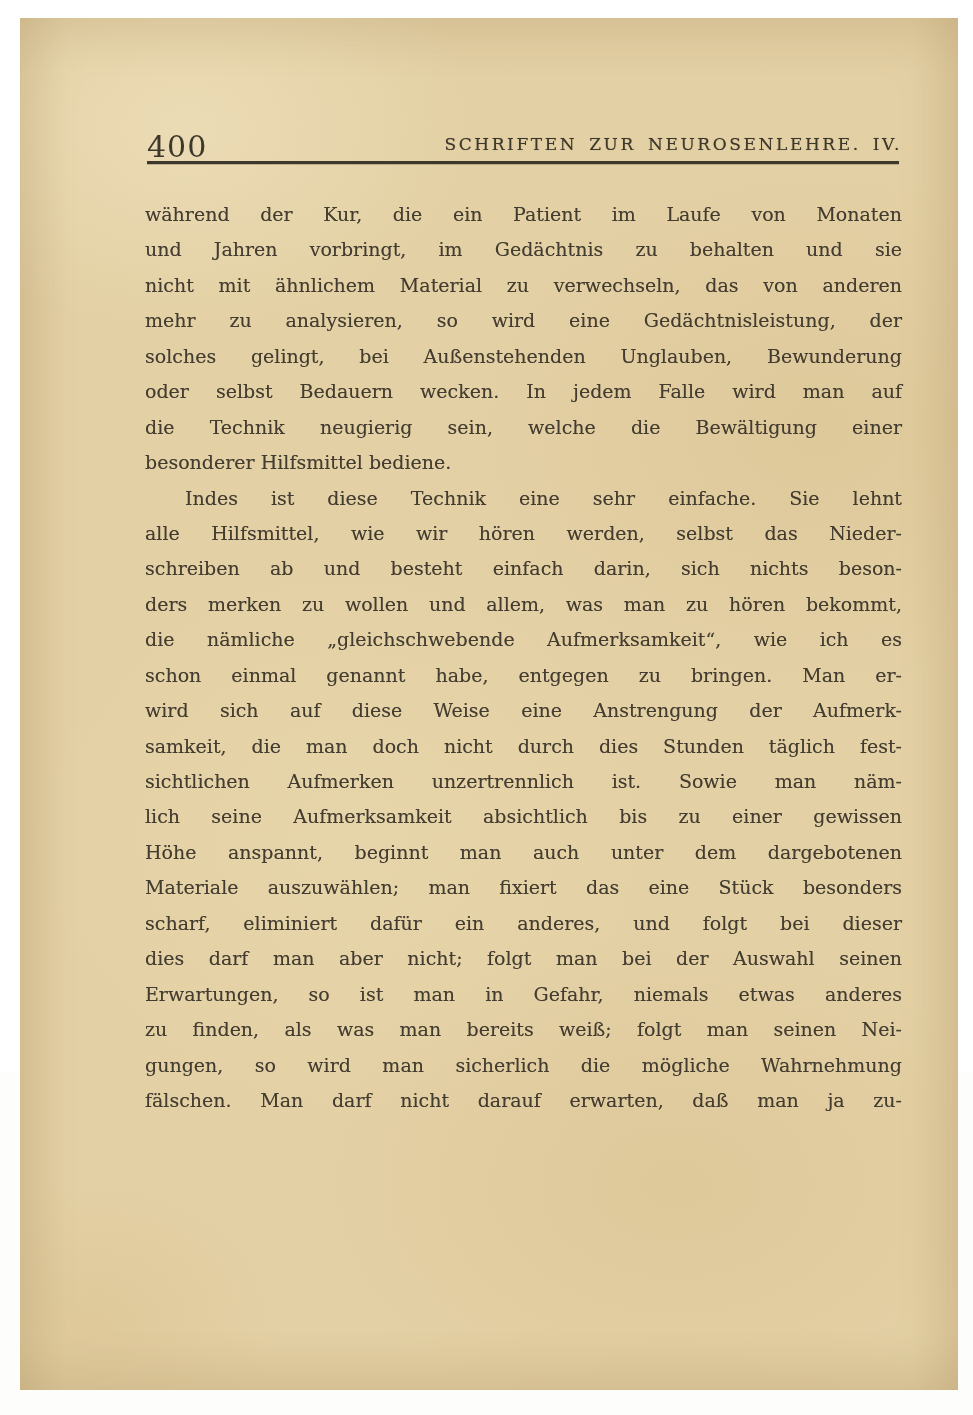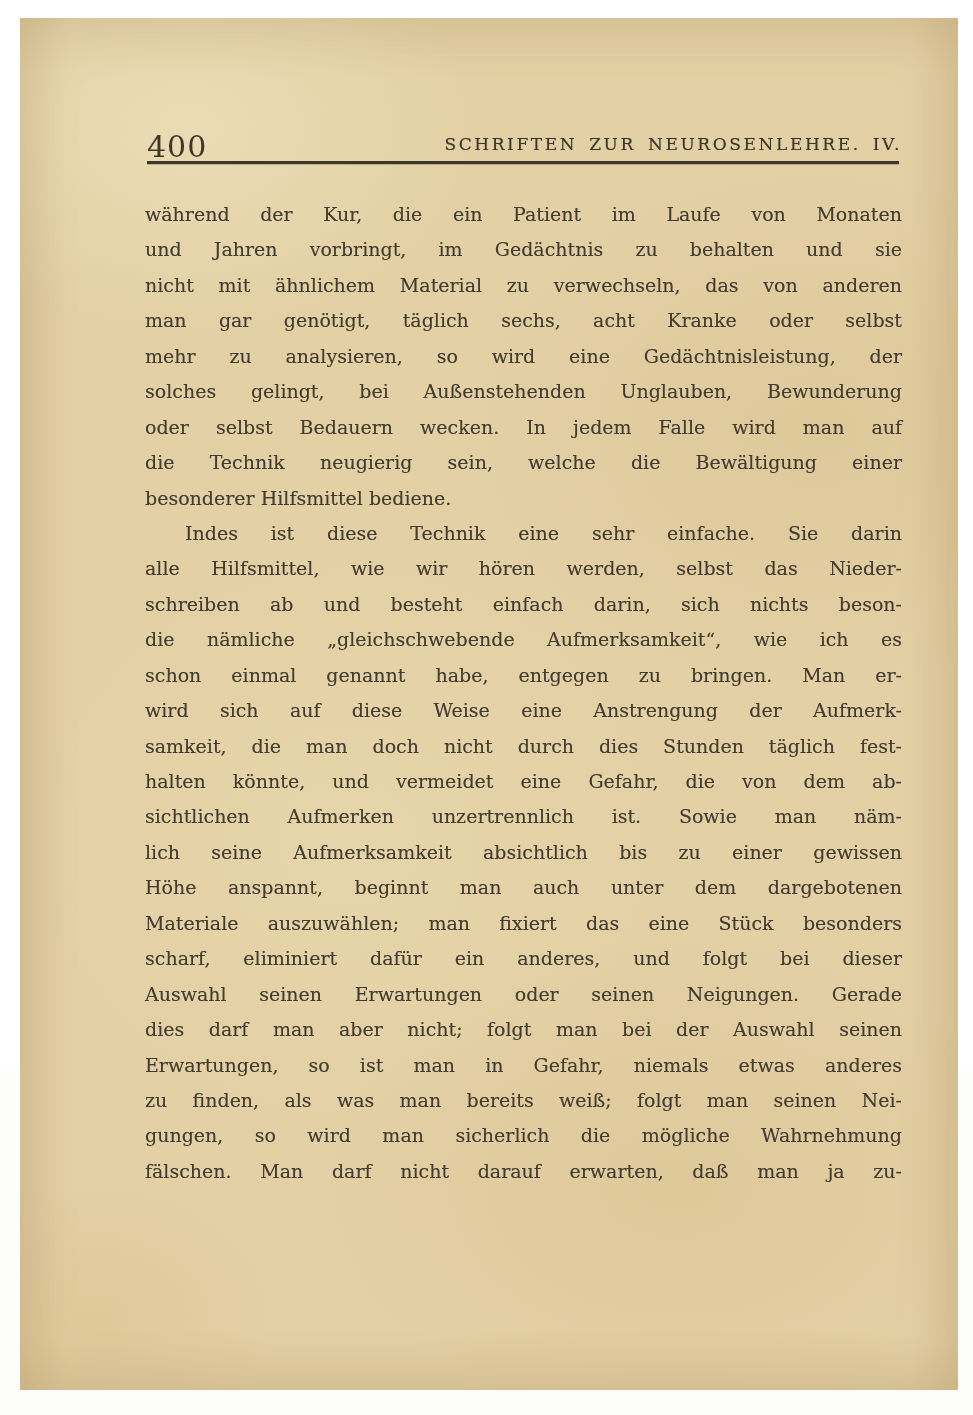--- a/index.html
+++ b/index.html
@@ -104,40 +104,38 @@
   <div class="paper">
     <div class="header-row">
       <span class="pagenum">400</span>
       <span class="running-title">SCHRIFTEN ZUR NEUROSENLEHRE. IV.</span>
     </div>
     <div class="rule"></div>
     <div class="text-block">
         <div class="line">während der Kur, die ein Patient im Laufe von Monaten</div>
         <div class="line">und Jahren vorbringt, im Gedächtnis zu behalten und sie</div>
         <div class="line">nicht mit ähnlichem Material zu verwechseln, das von anderen</div>
-        <div class="line">man gar genötigt, täglich sechs, acht Kranke oder selbst</div>
         <div class="line">mehr zu analysieren, so wird eine Gedächtnisleistung, der</div>
         <div class="line">solches gelingt, bei Außenstehenden Unglauben, Bewunderung</div>
         <div class="line">oder selbst Bedauern wecken. In jedem Falle wird man auf</div>
         <div class="line">die Technik neugierig sein, welche die Bewältigung einer</div>
         <div class="line para-end">besonderer Hilfsmittel bediene.</div>
-        <div class="line indent">Indes ist diese Technik eine sehr einfache. Sie darin</div>
+        <div class="line indent">Indes ist diese Technik eine sehr einfache. Sie lehnt</div>
         <div class="line">alle Hilfsmittel, wie wir hören werden, selbst das Nieder-</div>
         <div class="line">schreiben ab und besteht einfach darin, sich nichts beson-</div>
+        <div class="line">ders merken zu wollen und allem, was man zu hören bekommt,</div>
         <div class="line">die nämliche „gleichschwebende Aufmerksamkeit“, wie ich es</div>
         <div class="line">schon einmal genannt habe, entgegen zu bringen. Man er-</div>
         <div class="line">wird sich auf diese Weise eine Anstrengung der Aufmerk-</div>
         <div class="line">samkeit, die man doch nicht durch dies Stunden täglich fest-</div>
-        <div class="line">halten könnte, und vermeidet eine Gefahr, die von dem ab-</div>
         <div class="line">sichtlichen Aufmerken unzertrennlich ist. Sowie man näm-</div>
         <div class="line">lich seine Aufmerksamkeit absichtlich bis zu einer gewissen</div>
         <div class="line">Höhe anspannt, beginnt man auch unter dem dargebotenen</div>
         <div class="line">Materiale auszuwählen; man fixiert das eine Stück besonders</div>
         <div class="line">scharf, eliminiert dafür ein anderes, und folgt bei dieser</div>
-        <div class="line">Auswahl seinen Erwartungen oder seinen Neigungen. Gerade</div>
         <div class="line">dies darf man aber nicht; folgt man bei der Auswahl seinen</div>
         <div class="line">Erwartungen, so ist man in Gefahr, niemals etwas anderes</div>
         <div class="line">zu finden, als was man bereits weiß; folgt man seinen Nei-</div>
         <div class="line">gungen, so wird man sicherlich die mögliche Wahrnehmung</div>
         <div class="line">fälschen. Man darf nicht darauf erwarten, daß man ja zu-</div>
       </div>
   </div>
 </div>
 
 </body></html>

